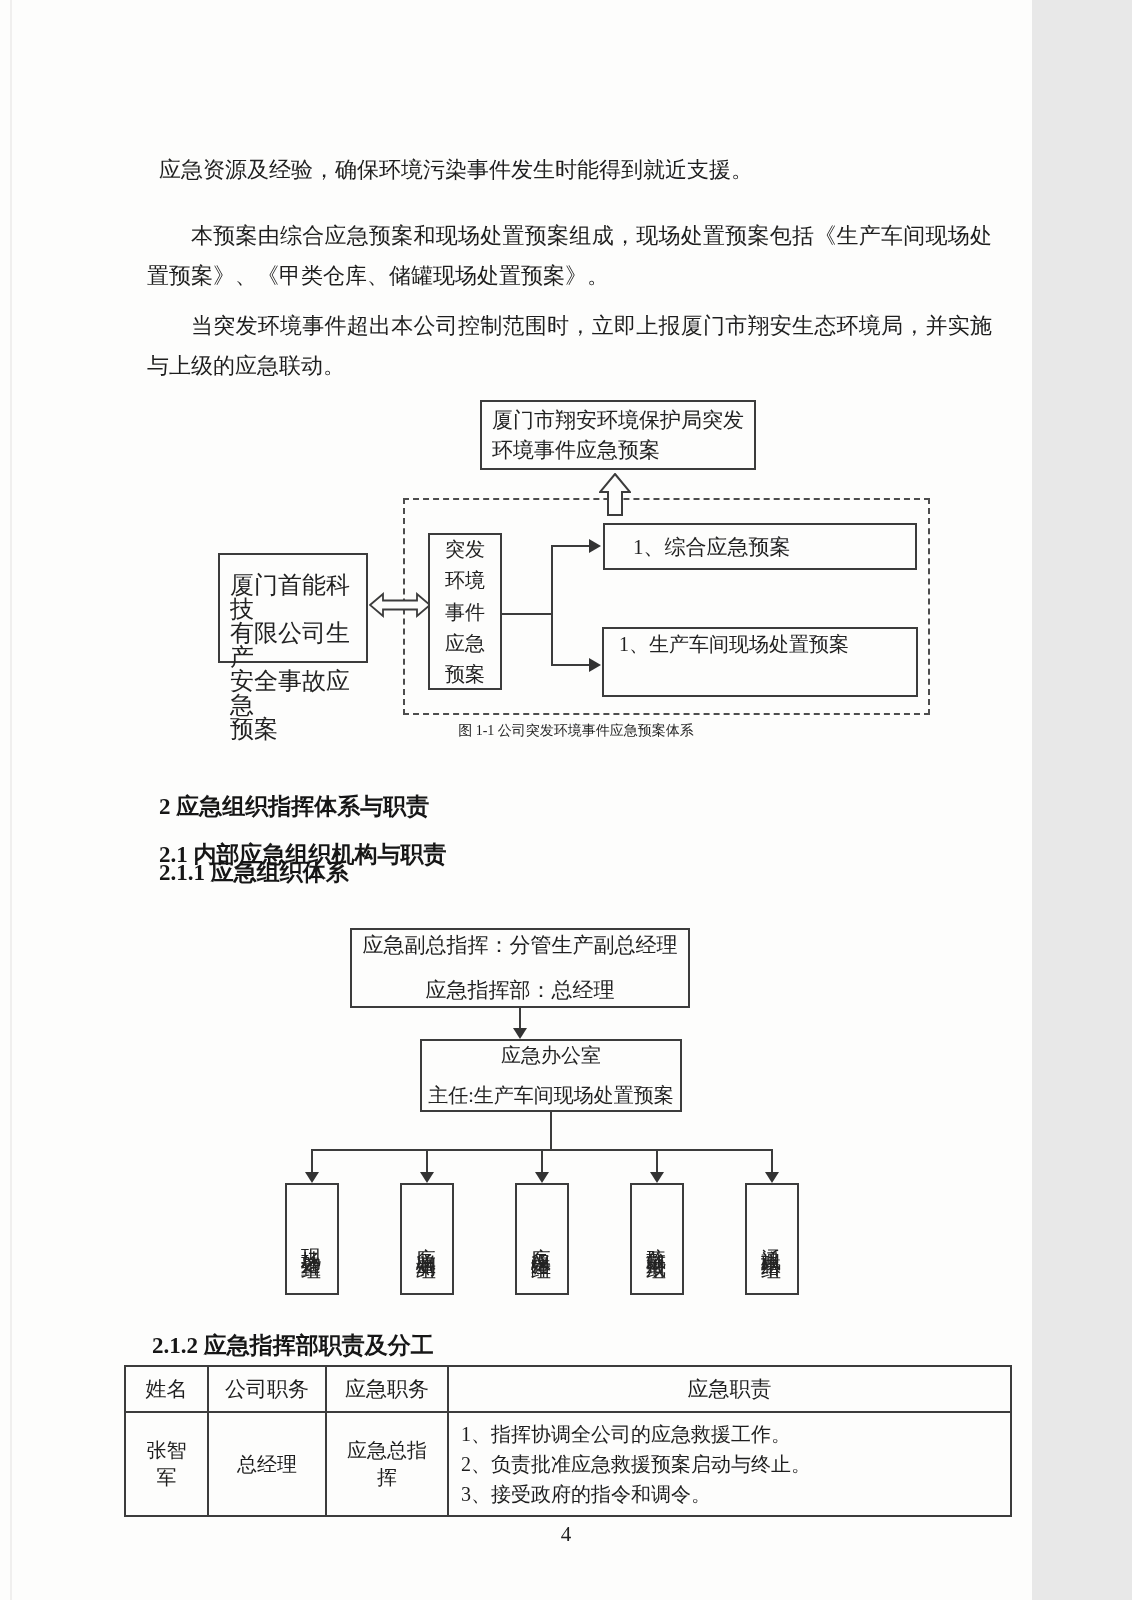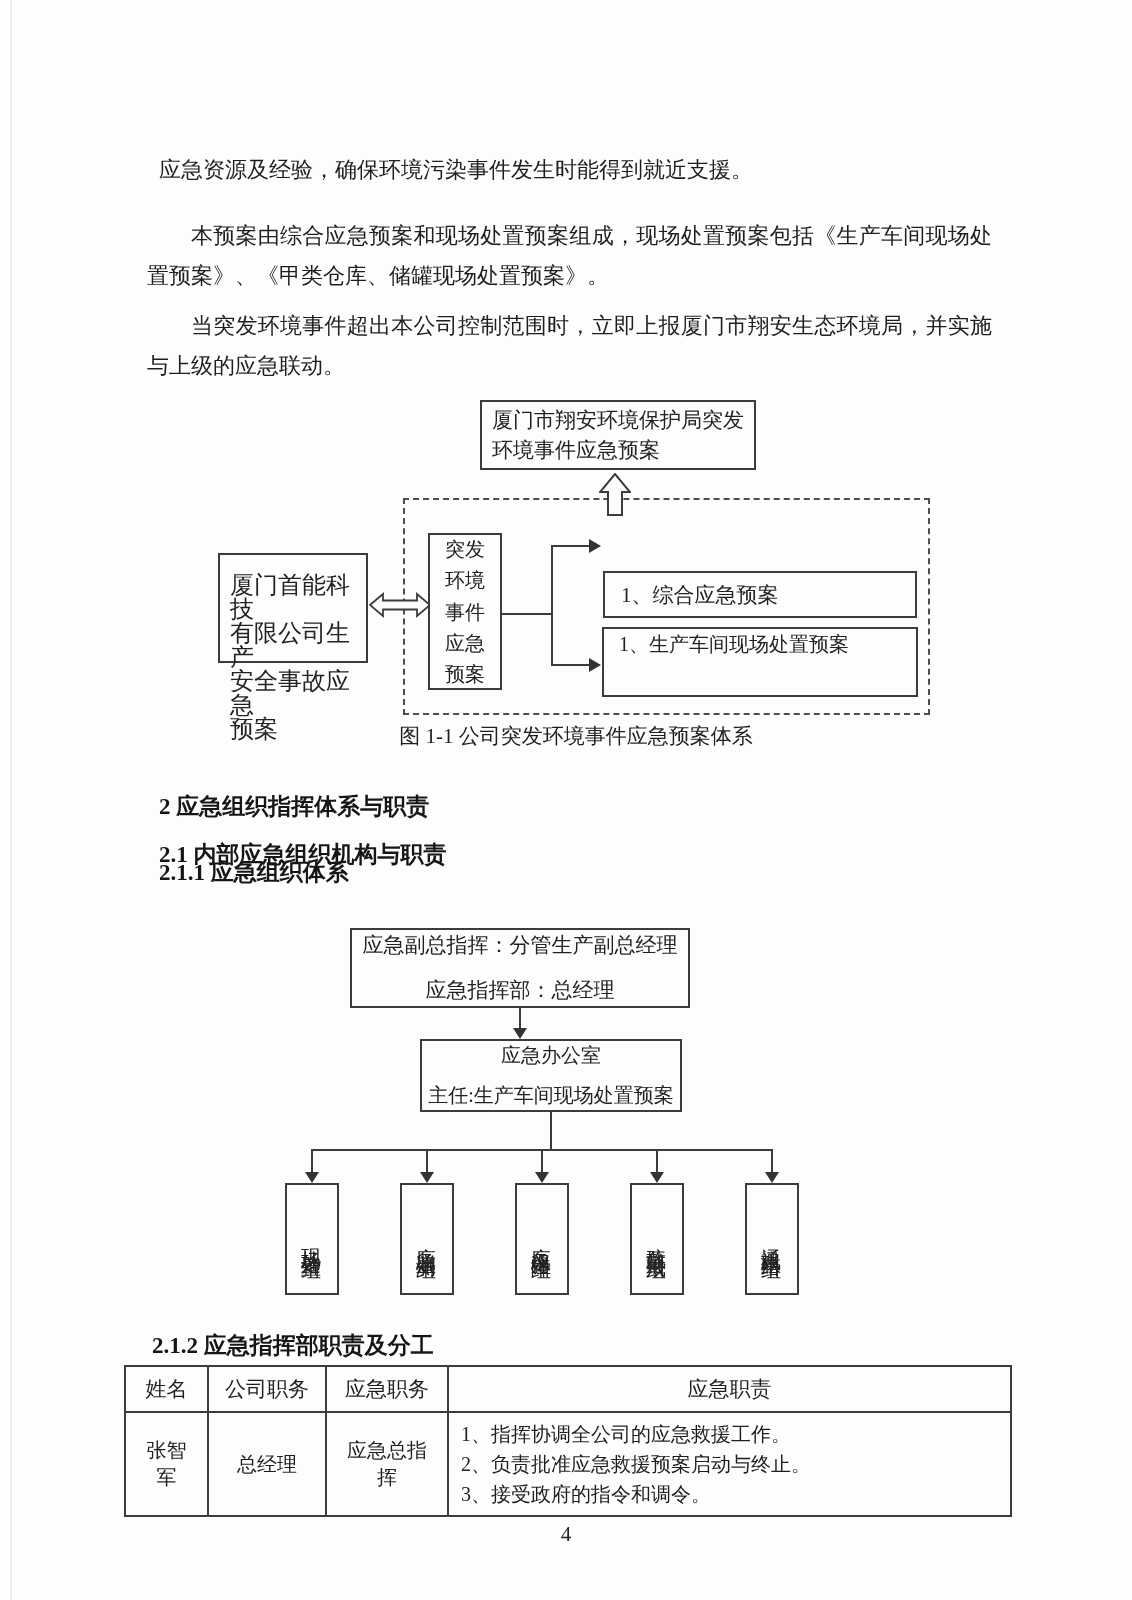--- a/index.html
+++ b/index.html
@@ -1,18 +1,18 @@
 <!DOCTYPE html>
 <html><head>
 <meta charset="utf-8">
 <style>
   html,body{margin:0;padding:0;background:#e8e8e8;}
   .page{
     position:relative;
-    width:1132px;height:1600px;
+    width:1032px;height:1600px;
     background:#fdfdfc;
     overflow:hidden;
     font-family:"Liberation Serif","DejaVu Serif",serif;
     color:#1d1d1d;
   }
   .scan-edge{position:absolute;left:10px;top:0;width:2px;height:1600px;background:#f0efee;}
   
   .body-text{
     position:absolute;left:147px;width:845px;
     font-size:22px;line-height:40px;
@@ -45,21 +45,21 @@
   .arr-down{position:absolute;width:0;height:0;
     border-left:7px solid transparent;border-right:7px solid transparent;
     border-top:11px solid #333;}
   .blockarrow{position:absolute;}
   .vtext{
     writing-mode:vertical-lr;text-orientation:upright;
     letter-spacing:3px;
   }
   .caption{
     position:absolute;margin:0;text-align:center;
-    font-size:21px;color:#1e1e1e;white-space:nowrap;
+    font-size:14px;color:#1e1e1e;white-space:nowrap;
   }
   
   .dutytable{
     position:absolute;left:124px;top:1365px;width:888px;
     border-collapse:collapse;table-layout:fixed;
     font-size:21px;color:#1e1e1e;background:#fdfdfc;
   }
   .dutytable td,.dutytable th{
     border:2px solid #3c3c3c;font-weight:normal;
     text-align:center;vertical-align:middle;
@@ -117,21 +117,21 @@
     <span>预案</span>
   </div>
 
   <div class="hline" style="left:502px;top:613px;width:51px;"></div>
   <div class="vline" style="left:551px;top:546px;height:120px;"></div>
   <div class="hline" style="left:551px;top:545px;width:39px;"></div>
   <div class="arr-right" style="left:589px;top:539px;"></div>
   <div class="hline" style="left:551px;top:664px;width:39px;"></div>
   <div class="arr-right" style="left:589px;top:658px;"></div>
 
-  <div class="dbox" style="left:603px;top:523px;width:314px;height:47px;padding-left:16px;font-size:21px;display:flex;align-items:center;margin-top:48px;">
+  <div class="dbox" style="left:603px;top:523px;width:314px;height:47px;padding-left:28px;font-size:21px;display:flex;align-items:center;">
     <span>1、综合应急预案</span>
   </div>
 
   <div class="dbox center-col" style="left:602px;top:627px;width:316px;height:70px;padding-left:15px;font-size:20px;line-height:30px;">
     <span>1、生产车间现场处置预案</span>
   </div>
 
   <p class="caption" style="left:346px;top:722px;width:460px;">图 1-1  公司突发环境事件应急预案体系</p>
 
   <h3 class="heading" style="top:779px;">2 应急组织指挥体系与职责</h3>

